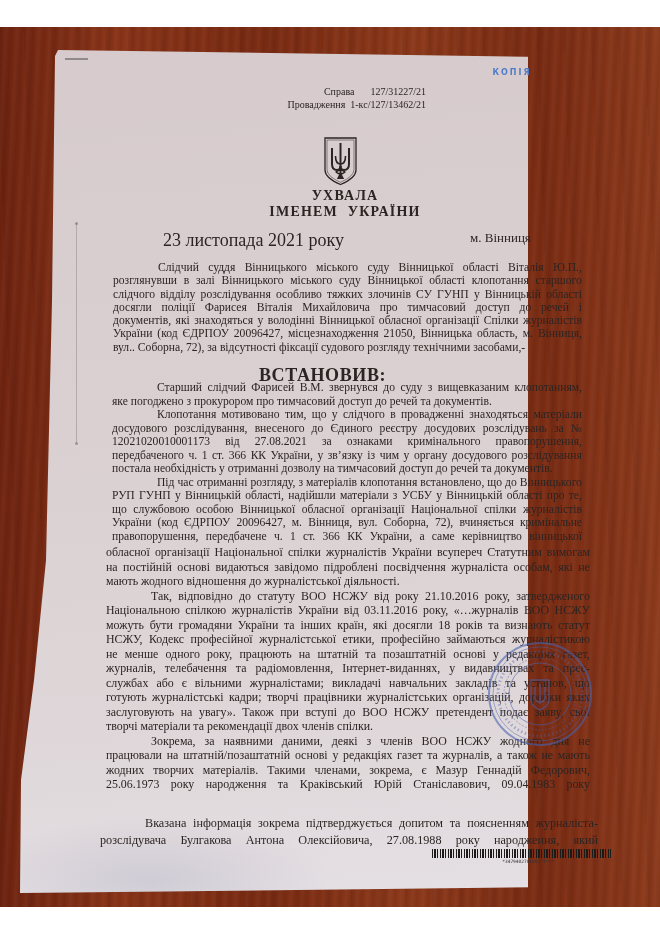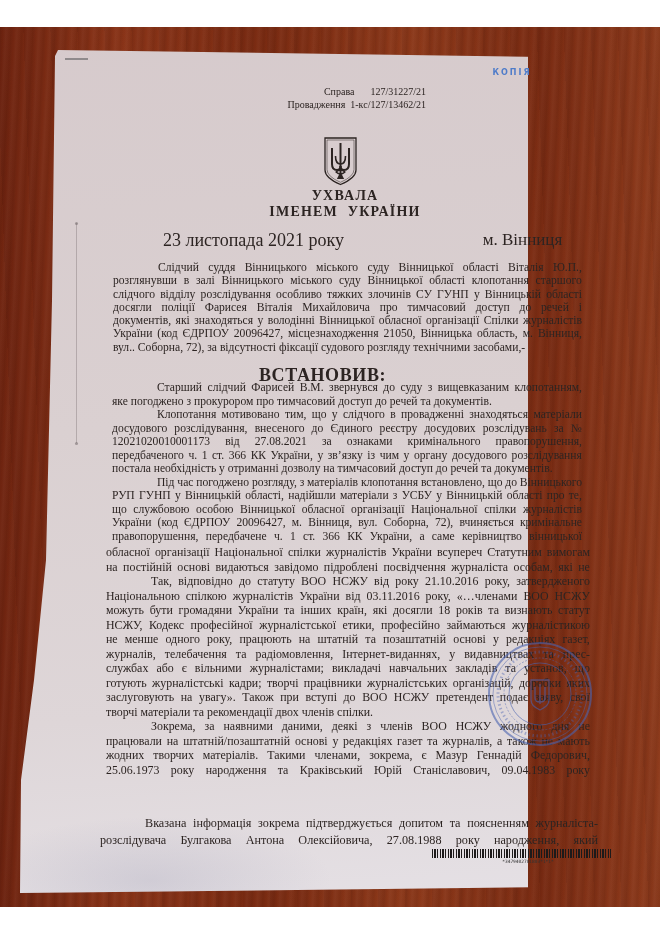--- a/index.html
+++ b/index.html
@@ -19,21 +19,21 @@
   .copy-mark{left:480px;top:68px;width:64px;text-align:center;font-family:"DejaVu Sans",sans-serif;
              font-size:8px;font-weight:bold;letter-spacing:2px;color:#4f7cc9;}
   .hdr-line{right:102px;font-size:10px;display:flex;white-space:nowrap;}
   .hdr-case{top:86px;gap:16px;}
   .hdr-proc{top:99px;gap:5px;}
   .emblem{left:323px;top:136px;width:35px;height:50px;}
   .title{left:245px;width:200px;text-align:center;font-weight:bold;font-size:14px;letter-spacing:1.2px;white-space:nowrap;}
   .t1{top:188px;}
   .t2{top:204px;word-spacing:5px;}
   .date{left:122px;top:230px;font-size:18px;white-space:nowrap;margin-left:41px;}
-  .city{left:470px;width:105px;top:230px;font-size:17px;text-align:center;white-space:nowrap;}
+  .city{left:470px;width:105px;top:230px;font-size:13px;text-align:left;white-space:nowrap;}
   .heading{left:259px;width:200px;top:365px;text-align:left;font-weight:bold;font-size:18px;letter-spacing:0.6px;}
   .block{position:absolute;}
   .bA{left:113px;top:261px;width:469px;font-size:11.6px;}
   .bA .ln{height:13.3px;line-height:13.3px;}
   .bB{left:112px;top:381px;width:470px;font-size:11.6px;}
   .bB .ln{height:13.5px;line-height:13.5px;}
   .bC{left:106px;top:545px;width:484px;font-size:11.9px;}
   .bC .ln{height:14.5px;line-height:14.5px;}
   .bD{left:100px;top:815px;width:498px;font-size:12.2px;}
   .bD .ln{height:16.5px;line-height:16.5px;}
@@ -227,21 +227,21 @@
         <span>чим</span>
         <span>у</span>
         <span>органу</span>
         <span>досудового</span>
         <span>розслідування</span>
       </div>
     <div class="ln">постала необхідність у отриманні дозволу на тимчасовий доступ до речей та документів.</div>
     <div class="ln just ind">
         <span>Під</span>
         <span>час</span>
-        <span>погоджено</span>
+        <span>отриманні</span>
         <span>розгляду,</span>
         <span>з</span>
         <span>матеріалів</span>
         <span>клопотання</span>
         <span>встановлено,</span>
         <span>що</span>
         <span>до</span>
         <span>Вінницького</span>
       </div>
     <div class="ln just">
@@ -318,20 +318,21 @@
         <span>основі</span>
         <span>видаються</span>
         <span>завідомо</span>
         <span>підроблені</span>
         <span>посвідчення</span>
         <span>журналіста</span>
         <span>особам,</span>
         <span>які</span>
         <span>не</span>
       </div>
+    <div class="ln">мають жодного відношення до журналістської діяльності.</div>
     <div class="ln just ind">
         <span>Так,</span>
         <span>відповідно</span>
         <span>до</span>
         <span>статуту</span>
         <span>ВОО</span>
         <span>НСЖУ</span>
         <span>від</span>
         <span>року</span>
         <span>21.10.2016</span>
@@ -339,21 +340,21 @@
         <span>затвердженого</span>
       </div>
     <div class="ln just">
         <span>Національною</span>
         <span>спілкою</span>
         <span>журналістів</span>
         <span>України</span>
         <span>від</span>
         <span>03.11.2016</span>
         <span>року,</span>
-        <span>«…членами</span>
+        <span>«…журналів</span>
         <span>ВОО</span>
         <span>НСЖУ</span>
       </div>
     <div class="ln just">
         <span>можуть</span>
         <span>бути</span>
         <span>громадяни</span>
         <span>України</span>
         <span>та</span>
         <span>інших</span>

